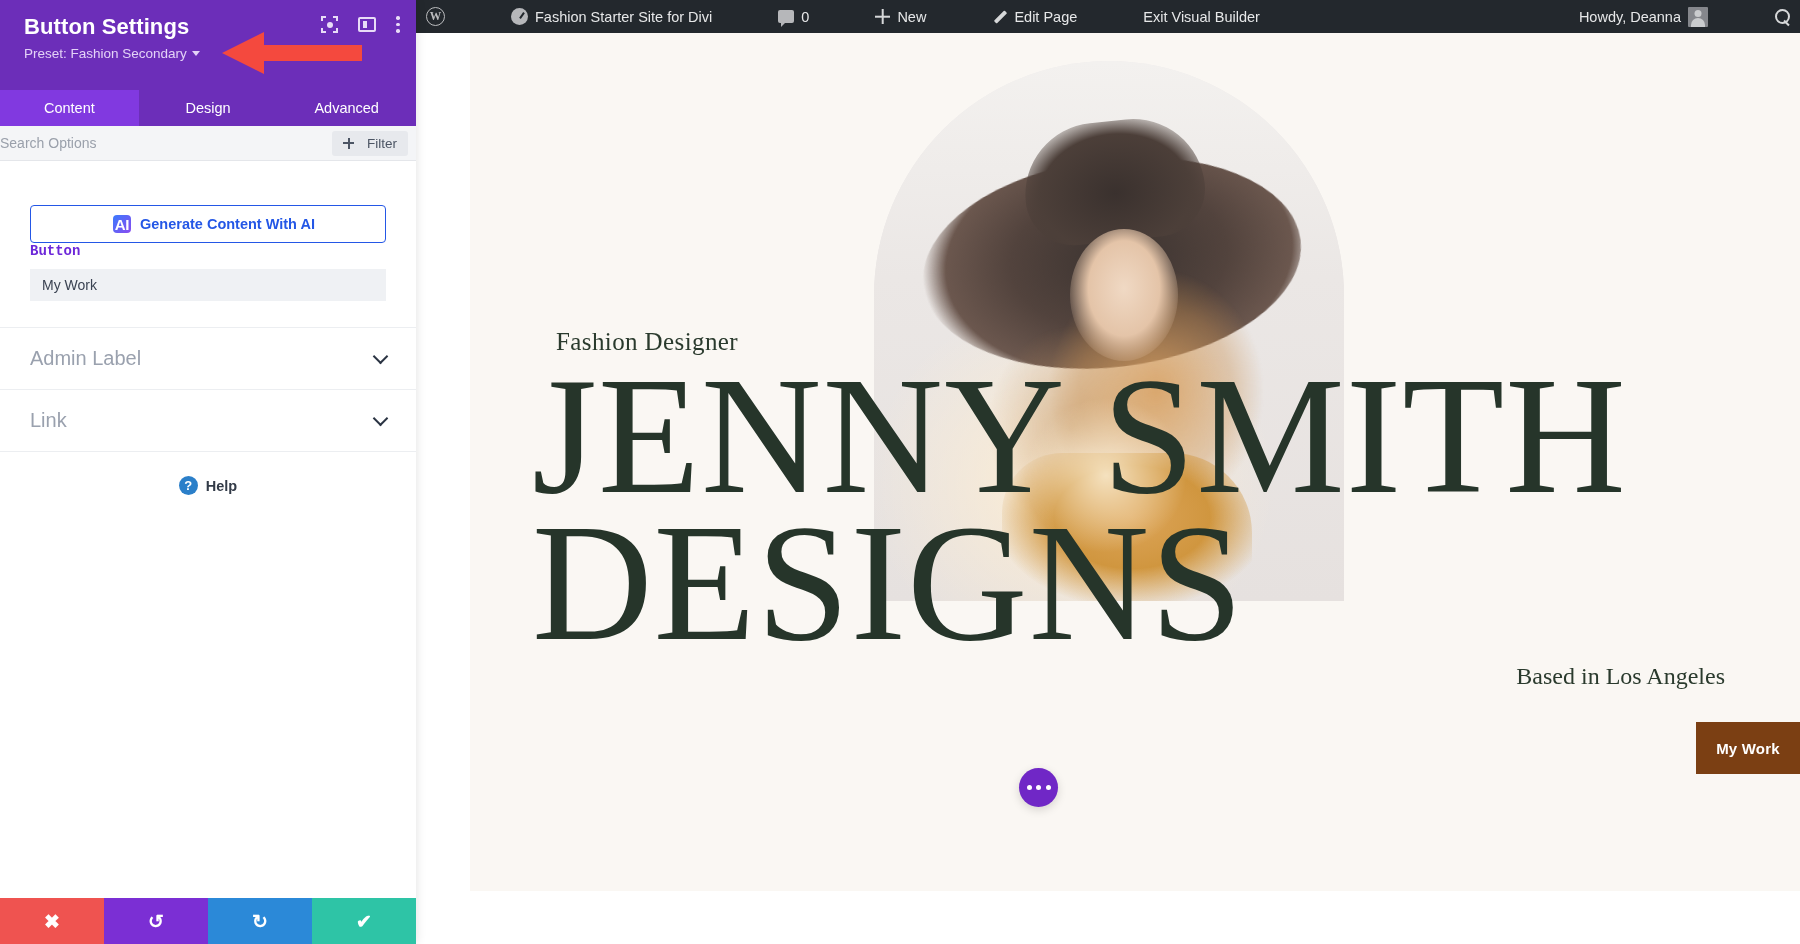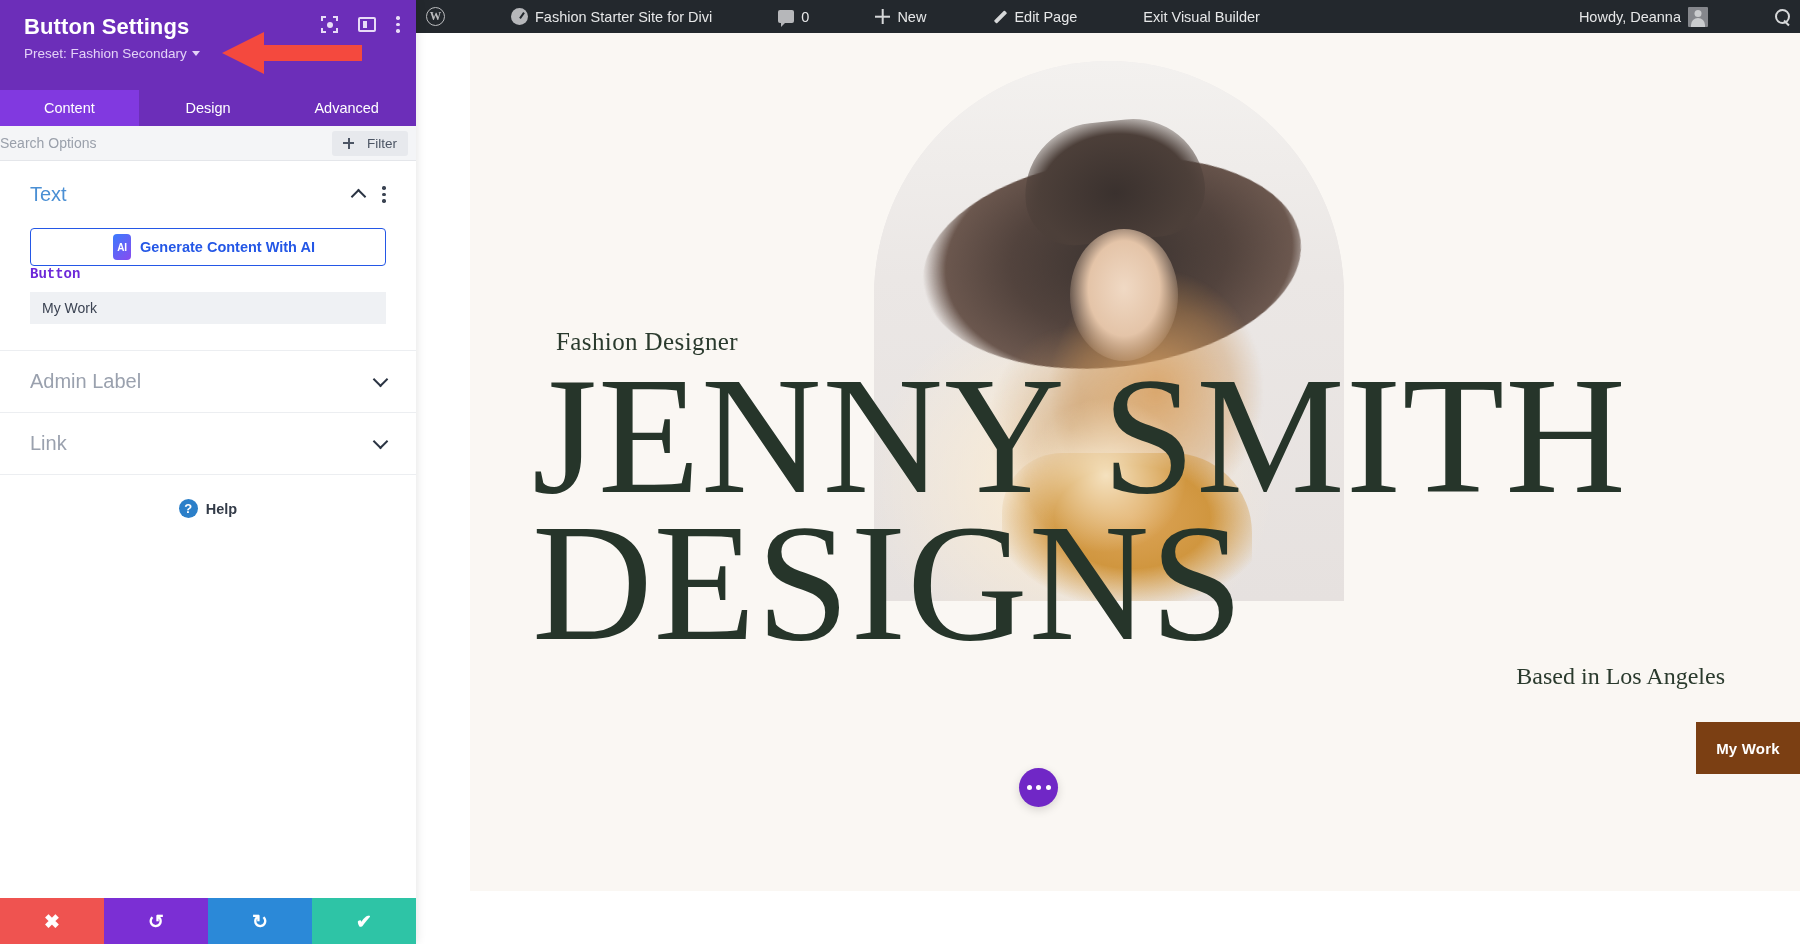--- a/index.html
+++ b/index.html
@@ -254,23 +254,23 @@
   }
   .kebab-dark { width:4px; display:flex; flex-direction:column; gap:3px; align-items:center; }
   .kebab-dark i { width:3.4px; height:3.4px; border-radius:50%; background:#3a4352; display:block; }
 
   .ai-btn {
     margin-top: 22px; height: 38px; border: 1.6px solid #2457e6; border-radius: 4px;
     display: flex; align-items: center; justify-content: center; gap: 9px;
     color: #2457e6; font-size: 14.5px; font-weight: bold; background: #fff;
   }
   .ai-chip {
-    width: 18px; height: 26px; border-radius: 4px;
+    width: 18px; height: 18px; border-radius: 4px;
     background: linear-gradient(135deg,#3a7bfd 0%, #8a4bf0 100%);
-    color: #fff; font-size: 10px; font-weight: bold;
+    color: #fff; font-size: 15px; font-weight: bold;
     display: flex; align-items: center; justify-content: center; letter-spacing: -.3px; margin-left: 12px;
   }
   .field-label { font-size: 14px; font-weight: bold; color: #6d28d9; font-family: Liberation Mono, monospace; }
   .field-input {
     margin-top: 10px; height: 32px; background: #eff1f4; border: 0;
     width: 100%; padding: 0 12px; font-size: 14px; color: #3b4352;
     font-family: "Liberation Sans", sans-serif; outline: none;
   }
 
   .group-row {
@@ -425,31 +425,20 @@
       <input class="search-input" type="text" placeholder="Search Options" style="">
       <div class="filter-btn">
         <span class="filter-plus"></span>
         <span>Filter</span>
       </div>
     </div>
 
     <div class="panel-body">
 
       <div class="group-text">
-        <div class="group-head">
-          <div class="group-title-open">Text</div>
-          <div class="group-tools">
-            <div class="chev-up"></div>
-            <div class="kebab-dark">
-                <i></i>
-                <i></i>
-                <i></i>
-              </div>
-          </div>
-        </div>
 
         <div class="ai-btn">
           <span class="ai-chip">AI</span>
           <span>Generate Content With AI</span>
         </div>
 
         <div class="field-label">Button</div>
         <input class="field-input" type="text" value="My Work" style="">
       </div>
 

